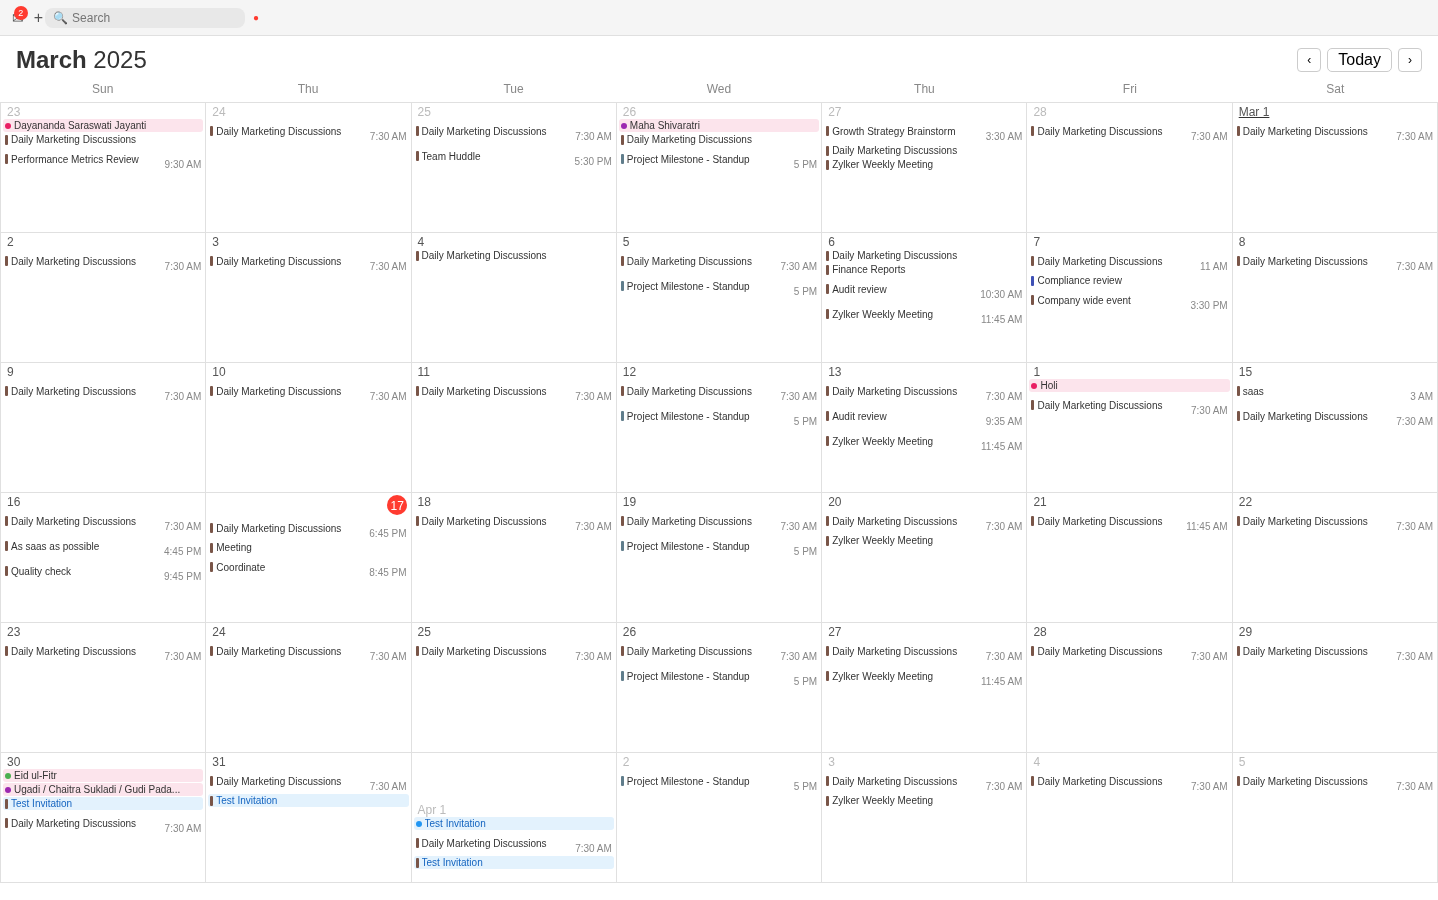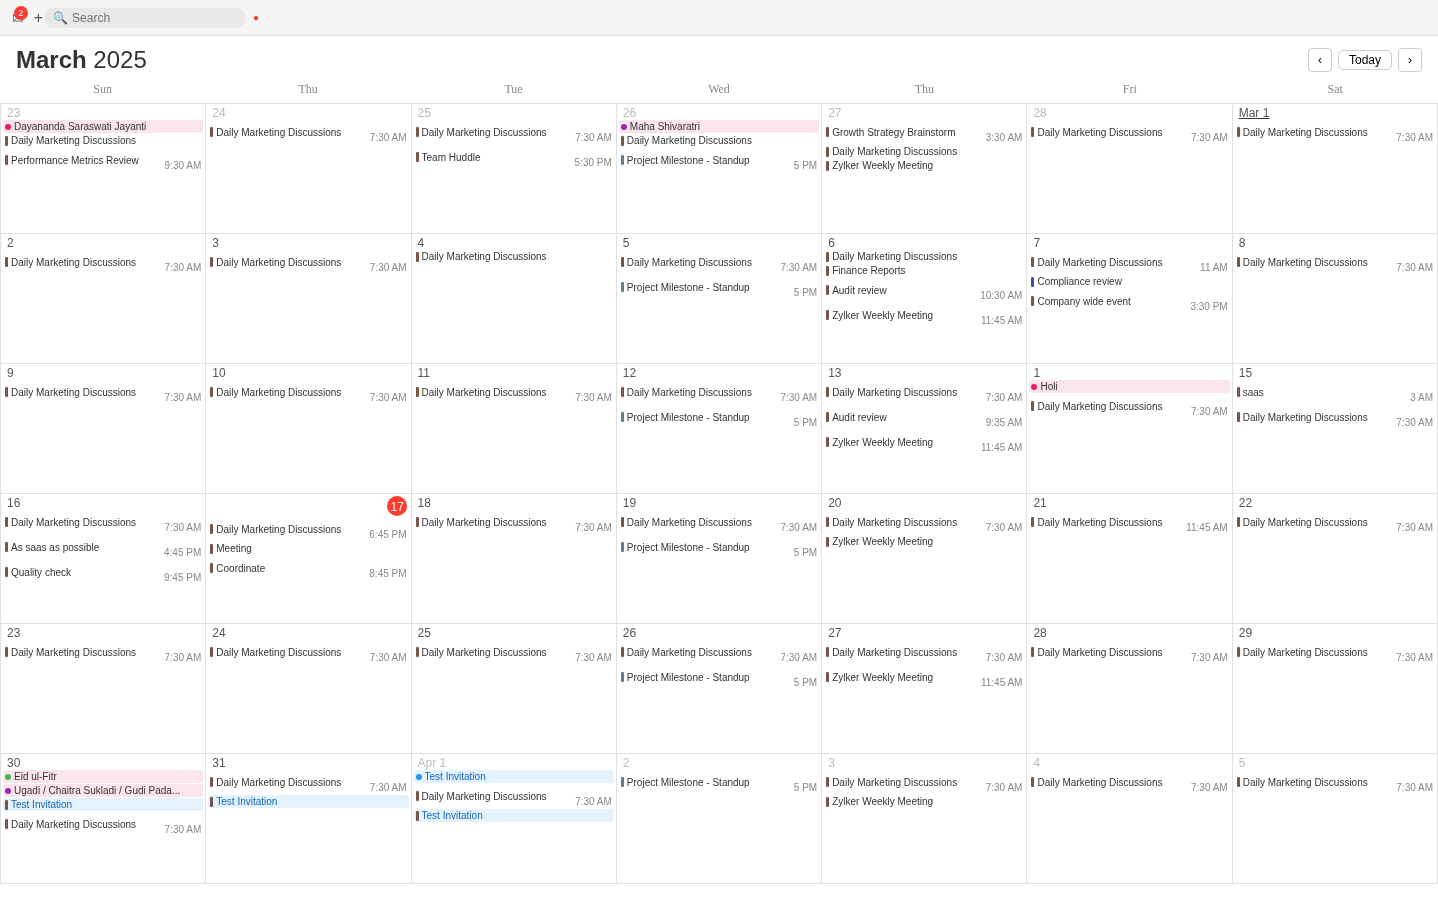--- a/index.html
+++ b/index.html
@@ -66,30 +66,29 @@
       height: 24px;
       display: flex; align-items: center; justify-content: center;
       font-size: 12px;
     }
     .today-btn {
       background: none;
       border: 1px solid #ccc;
       border-radius: 5px;
       cursor: pointer;
       padding: 2px 10px;
-      font-size: 12px;
+      font-size: 16px;
     }
     
     
     .day-headers {
       display: grid;
       grid-template-columns: repeat(7, 1fr);
       border-bottom: 1px solid #e0e0e0;
       padding: 0 0 4px 0;
-      font-family: Liberation Serif, serif;
     }
     .day-header {
       text-align: center;
       font-size: 12px;
       color: #888;
       padding: 2px 0;
     }
     
     
     .cal-grid {
@@ -650,21 +649,21 @@
         <span class="evt-bar" style="background-color: rgb(121, 85, 72);"></span>
         <span class="evt-title">Daily Marketing Discussions</span>
         <span class="evt-time">7:30 AM</span>
       </div>
       <div class="event" style="background: rgb(227, 242, 253); color: rgb(21, 101, 192);">
         <span class="evt-bar" style="background-color: rgb(121, 85, 72);"></span>
         <span class="evt-title">Test Invitation</span>
       </div>
     </div>
     <div class="cal-cell other-month">
-      <div style="overflow: hidden;"><span class="day-num" style="color: rgb(187, 187, 187);">Apr 1</span></div>
+      <div style="overflow: hidden; margin-top: 48px;"><span class="day-num" style="color: rgb(187, 187, 187);">Apr 1</span></div>
       <div class="event" style="background: rgb(227, 242, 253); color: rgb(21, 101, 192);">
         <span class="evt-dot" style="background-color: rgb(33, 150, 243);"></span>
         <span class="evt-title">Test Invitation</span>
       </div>
       <div class="event">
         <span class="evt-bar" style="background-color: rgb(121, 85, 72);"></span>
         <span class="evt-title">Daily Marketing Discussions</span>
         <span class="evt-time">7:30 AM</span>
       </div>
       <div class="event" style="background: rgb(227, 242, 253); color: rgb(21, 101, 192);">

